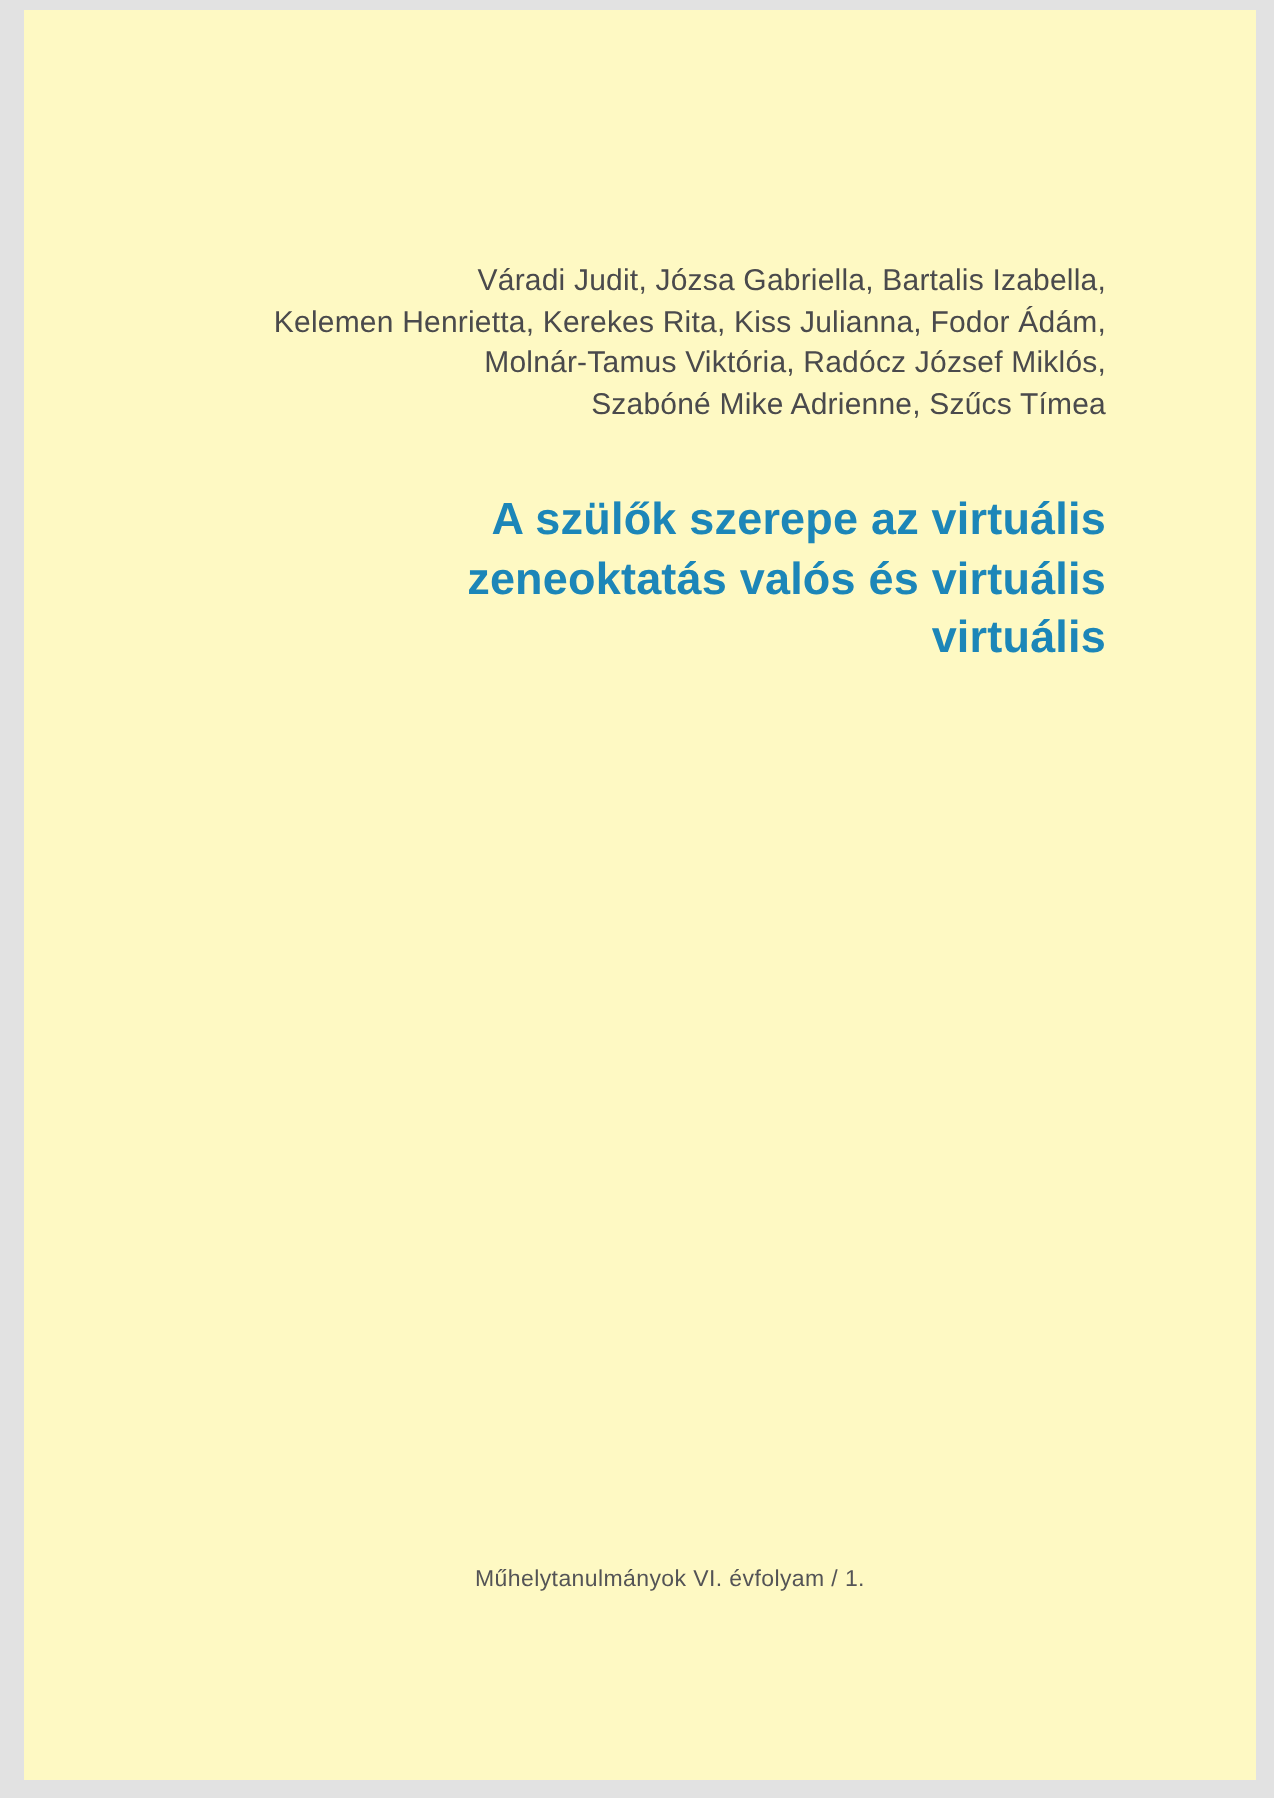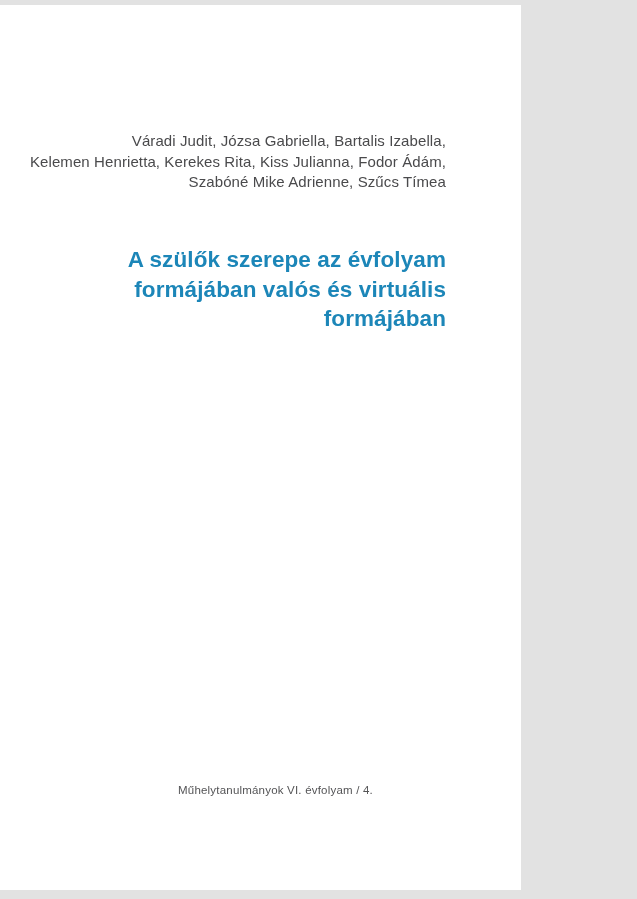--- a/index.html
+++ b/index.html
@@ -14,25 +14,25 @@
 
   .viewer {
     position: relative;
     width: 637px;
     height: 899px;
     background: #e2e2e2;
   }
 
   .page {
     position: absolute;
-    left: 0;
+    left: 12px;
     top: 5px;
-    width: 521px;
+    width: 616px;
     height: 885px;
-    background: #ffffff;
+    background: #fef9c3;
   }
 
   .authors {
     position: absolute;
     top: 126px;
     right: 75px;
     left: 20px;
     text-align: right;
     font-size: 15px;
     line-height: 20.5px;
@@ -69,25 +69,26 @@
 </style>
 </head>
 <body>
 
 <div class="viewer">
   <div class="page">
 
     <div class="authors">
       <div>Váradi Judit, Józsa Gabriella, Bartalis Izabella,</div>
       <div>Kelemen Henrietta, Kerekes Rita, Kiss Julianna, Fodor Ádám,</div>
+      <div>Molnár-Tamus Viktória, Radócz József Miklós,</div>
       <div>Szabóné Mike Adrienne, Szűcs Tímea</div>
     </div>
 
     <h1 class="title">
-      <span>A szülők szerepe az évfolyam</span><br>
-      <span>formájában valós és virtuális</span><br>
-      <span>formájában</span>
+      <span>A szülők szerepe az virtuális</span><br>
+      <span>zeneoktatás valós és virtuális</span><br>
+      <span>virtuális</span>
     </h1>
 
-    <div class="footer">Műhelytanulmányok VI. évfolyam / 4.</div>
+    <div class="footer">Műhelytanulmányok VI. évfolyam / 1.</div>
 
   </div>
 </div>
 
 </body></html>

